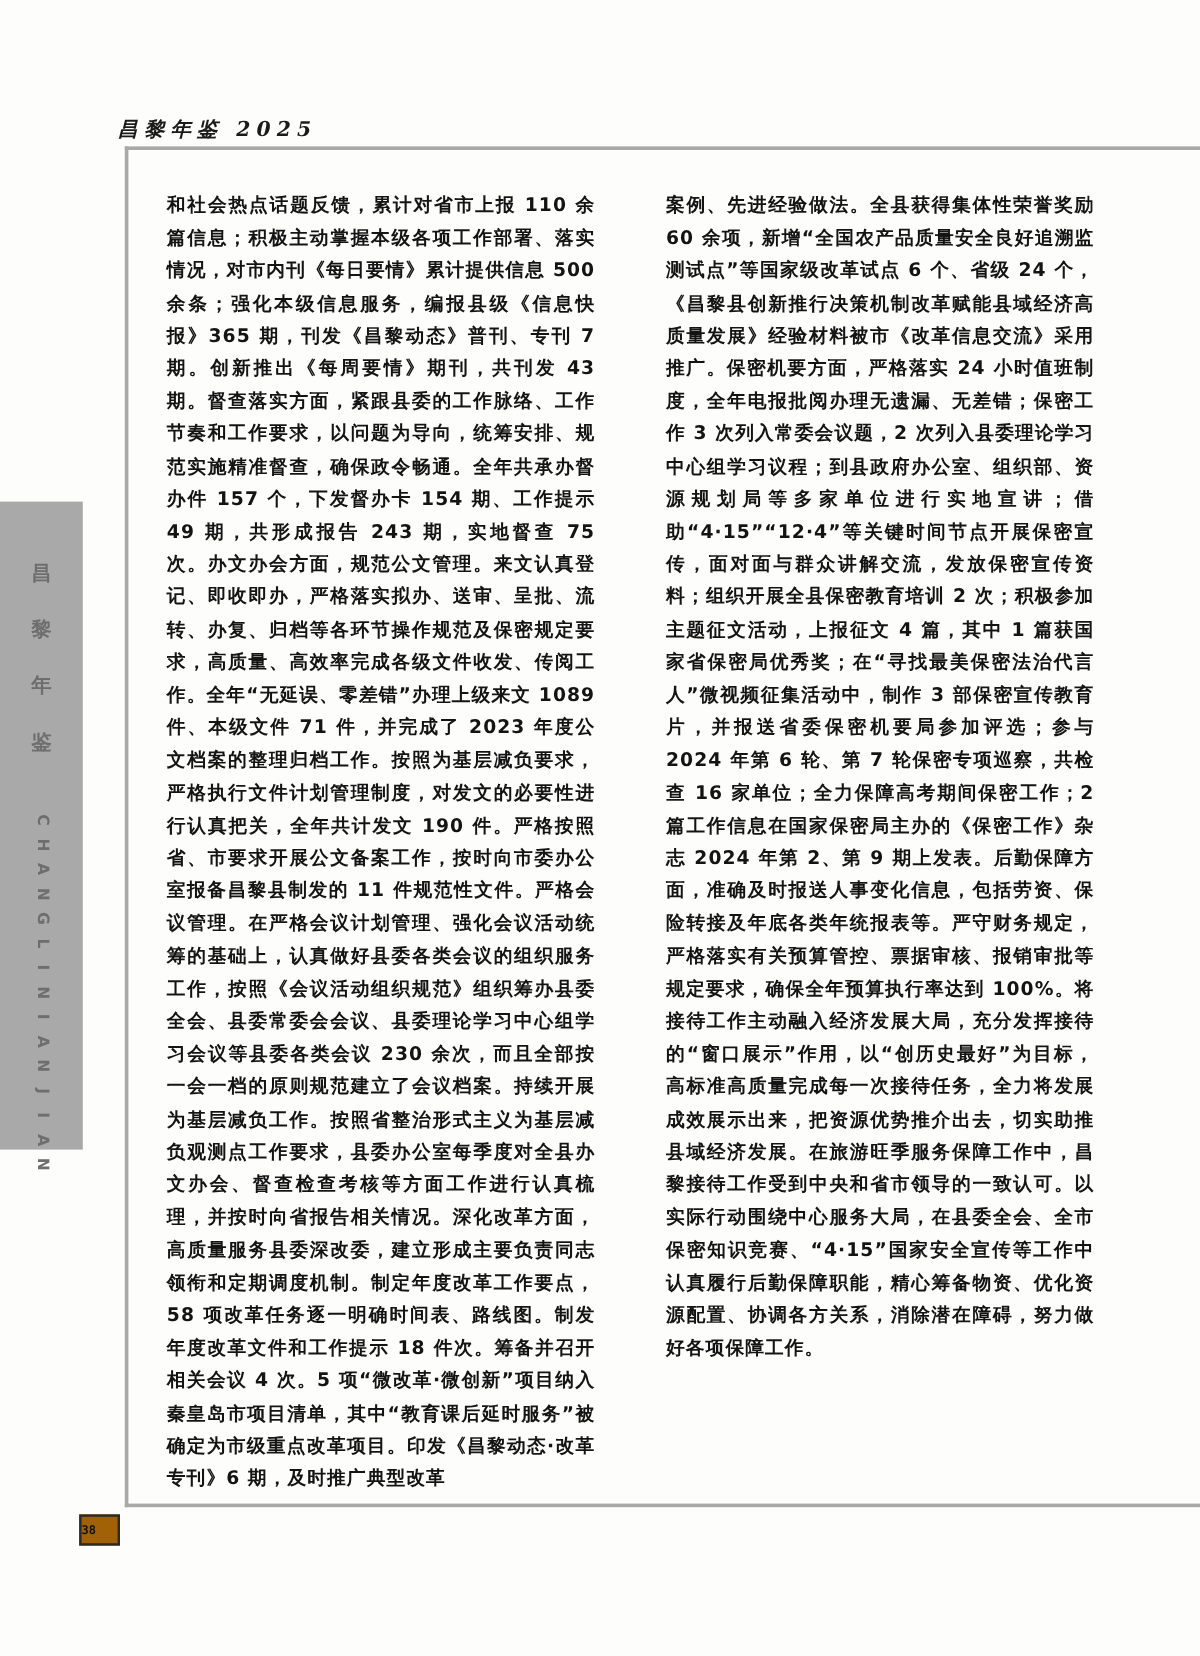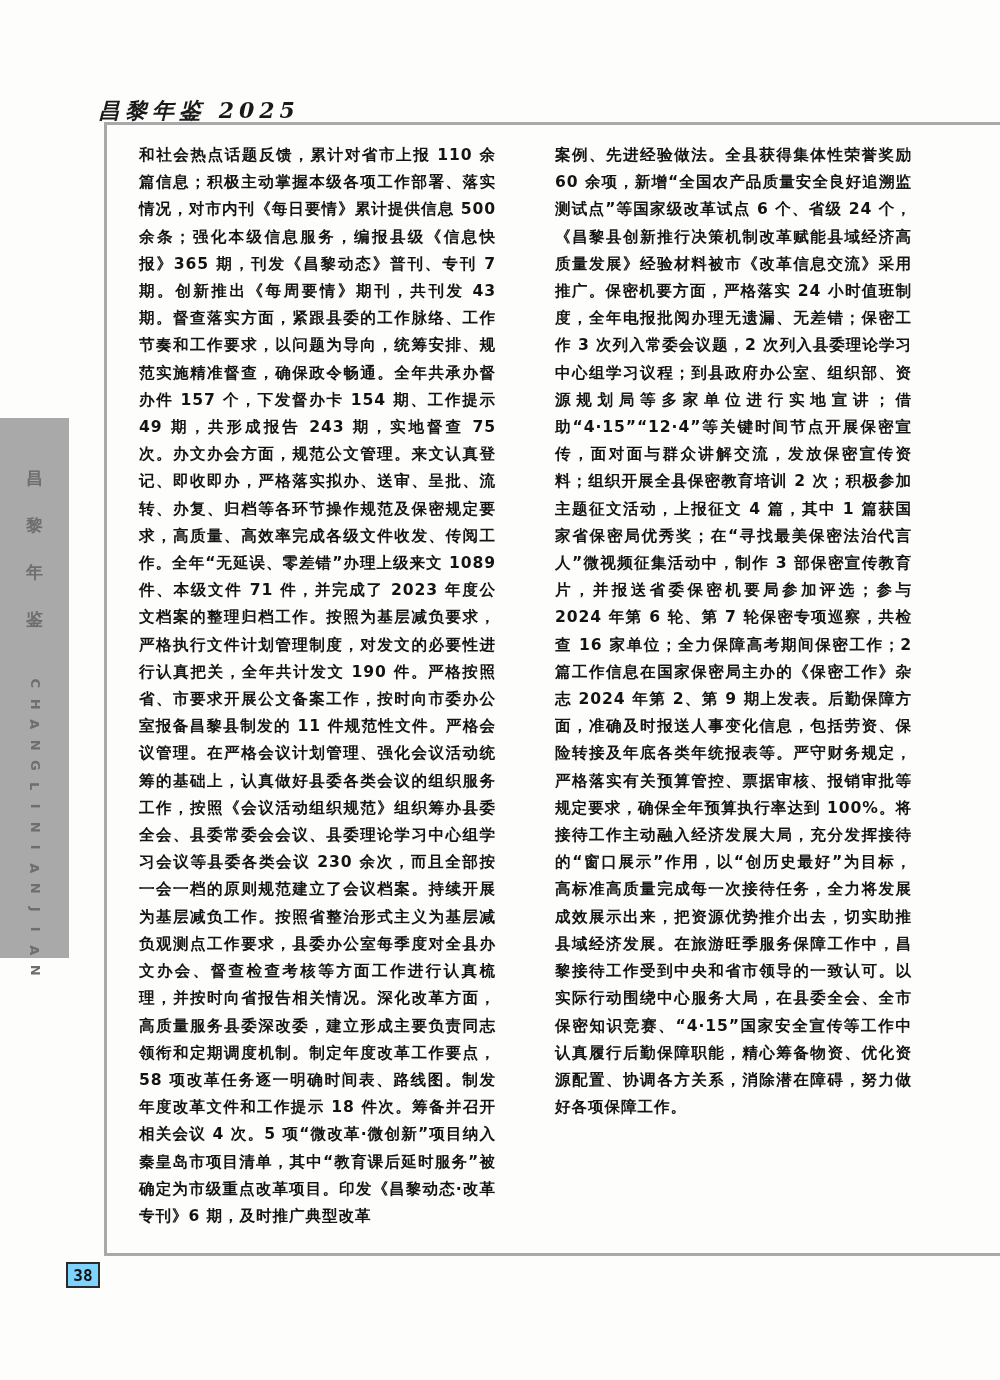--- a/index.html
+++ b/index.html
@@ -6,21 +6,21 @@
     body {
       width: 1000px; height: 1380px; position: relative; overflow: hidden;
       background: #fdfdfc;
       font-family: "DejaVu Sans", sans-serif;
       color: #111;
     }
     .running-head {
       position: absolute; left: 98px; top: 96px;
       font-family: "DejaVu Serif", serif;
       font-weight: bold; font-style: italic;
-      font-size: 22px; letter-spacing: 5px; color: #1a1a1a; text-align: center;
+      font-size: 17px; letter-spacing: 5px; color: #1a1a1a; text-align: center;
     }
     .frame {
       position: absolute; left: 104px; top: 122px;
       width: 900px; height: 1134px;
       border-top: 3px solid #a9a9a9;
       border-left: 3px solid #a9a9a9;
       border-bottom: 3px solid #a9a9a9;
       box-sizing: border-box;
     }
     .side-tab {
@@ -41,42 +41,42 @@
       position: absolute; left: 0; width: 69px; top: 255px;
       display: flex; flex-direction: column; align-items: center;
     }
     .side-tab .en span {
       font-family: "DejaVu Sans", sans-serif; font-weight: bold;
       font-size: 13px; color: #6e6e6e; line-height: 20.5px;
       transform: rotate(90deg);
       display: block;
     }
     .col {
-      position: absolute; top: 142px;
+      position: absolute; top: 158px;
       font-family: "DejaVu Sans", sans-serif;
       font-weight: bold;
       font-size: 15.6px;
       line-height: 27.2px;
       letter-spacing: 0.9px;
       text-align: justify;
       color: #141414;
     }
     .col p { margin: 0; }
     .col-left { left: 139px; width: 357px; }
     .col-right { left: 555px; width: 357px; }
     .col-right .gap { height: 27px; }
     .section-head { letter-spacing: 0.5px; }
     .page-num {
       position: absolute; left: 66px; top: 1262px;
       width: 30px; height: 22px;
       border: 2px solid #2a2a2a;
-      background: #7dd3fc;
+      background: #a16207;
       font-family: "DejaVu Sans Mono", monospace; font-weight: bold;
-      font-size: 16px; color: #111;
-      display: flex; align-items: center; justify-content: center;
+      font-size: 10px; color: #111;
+      display: flex; align-items: center; 
     }
   </style>
 </head>
 <body>
 
 <div class="running-head">昌黎年鉴 2025</div>
 
 <div class="frame"></div>
 
 <div class="side-tab">

